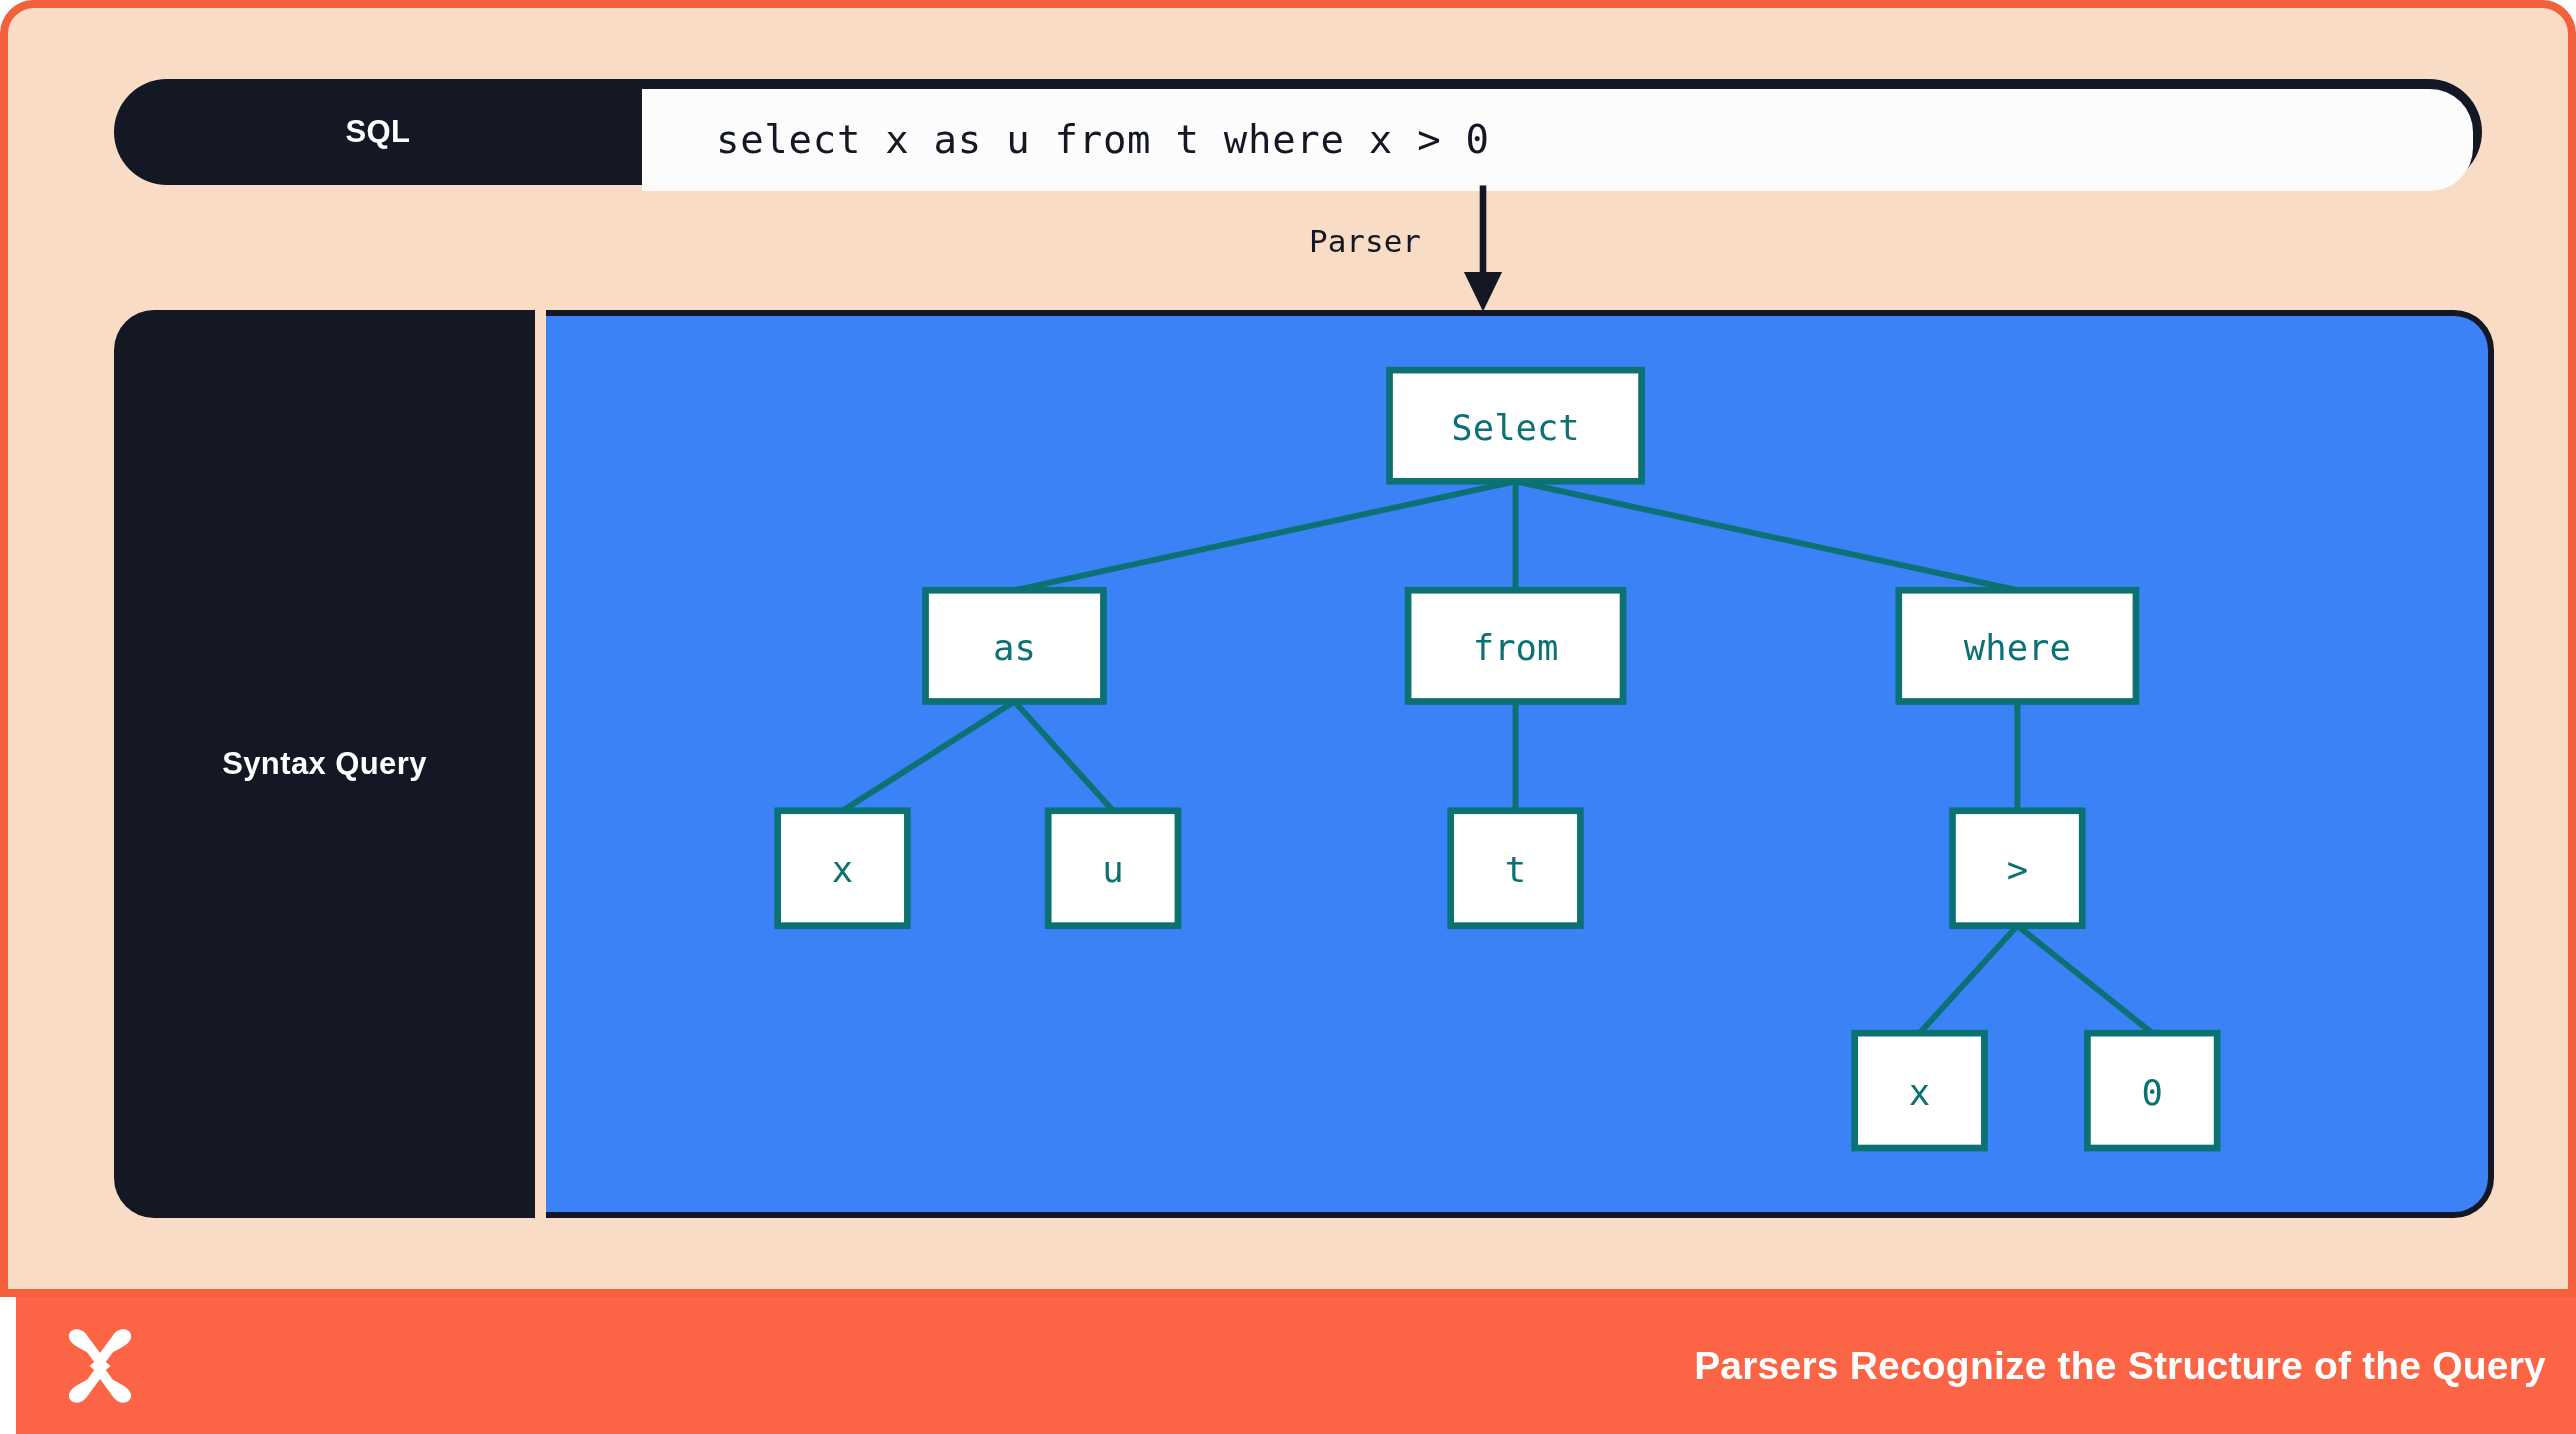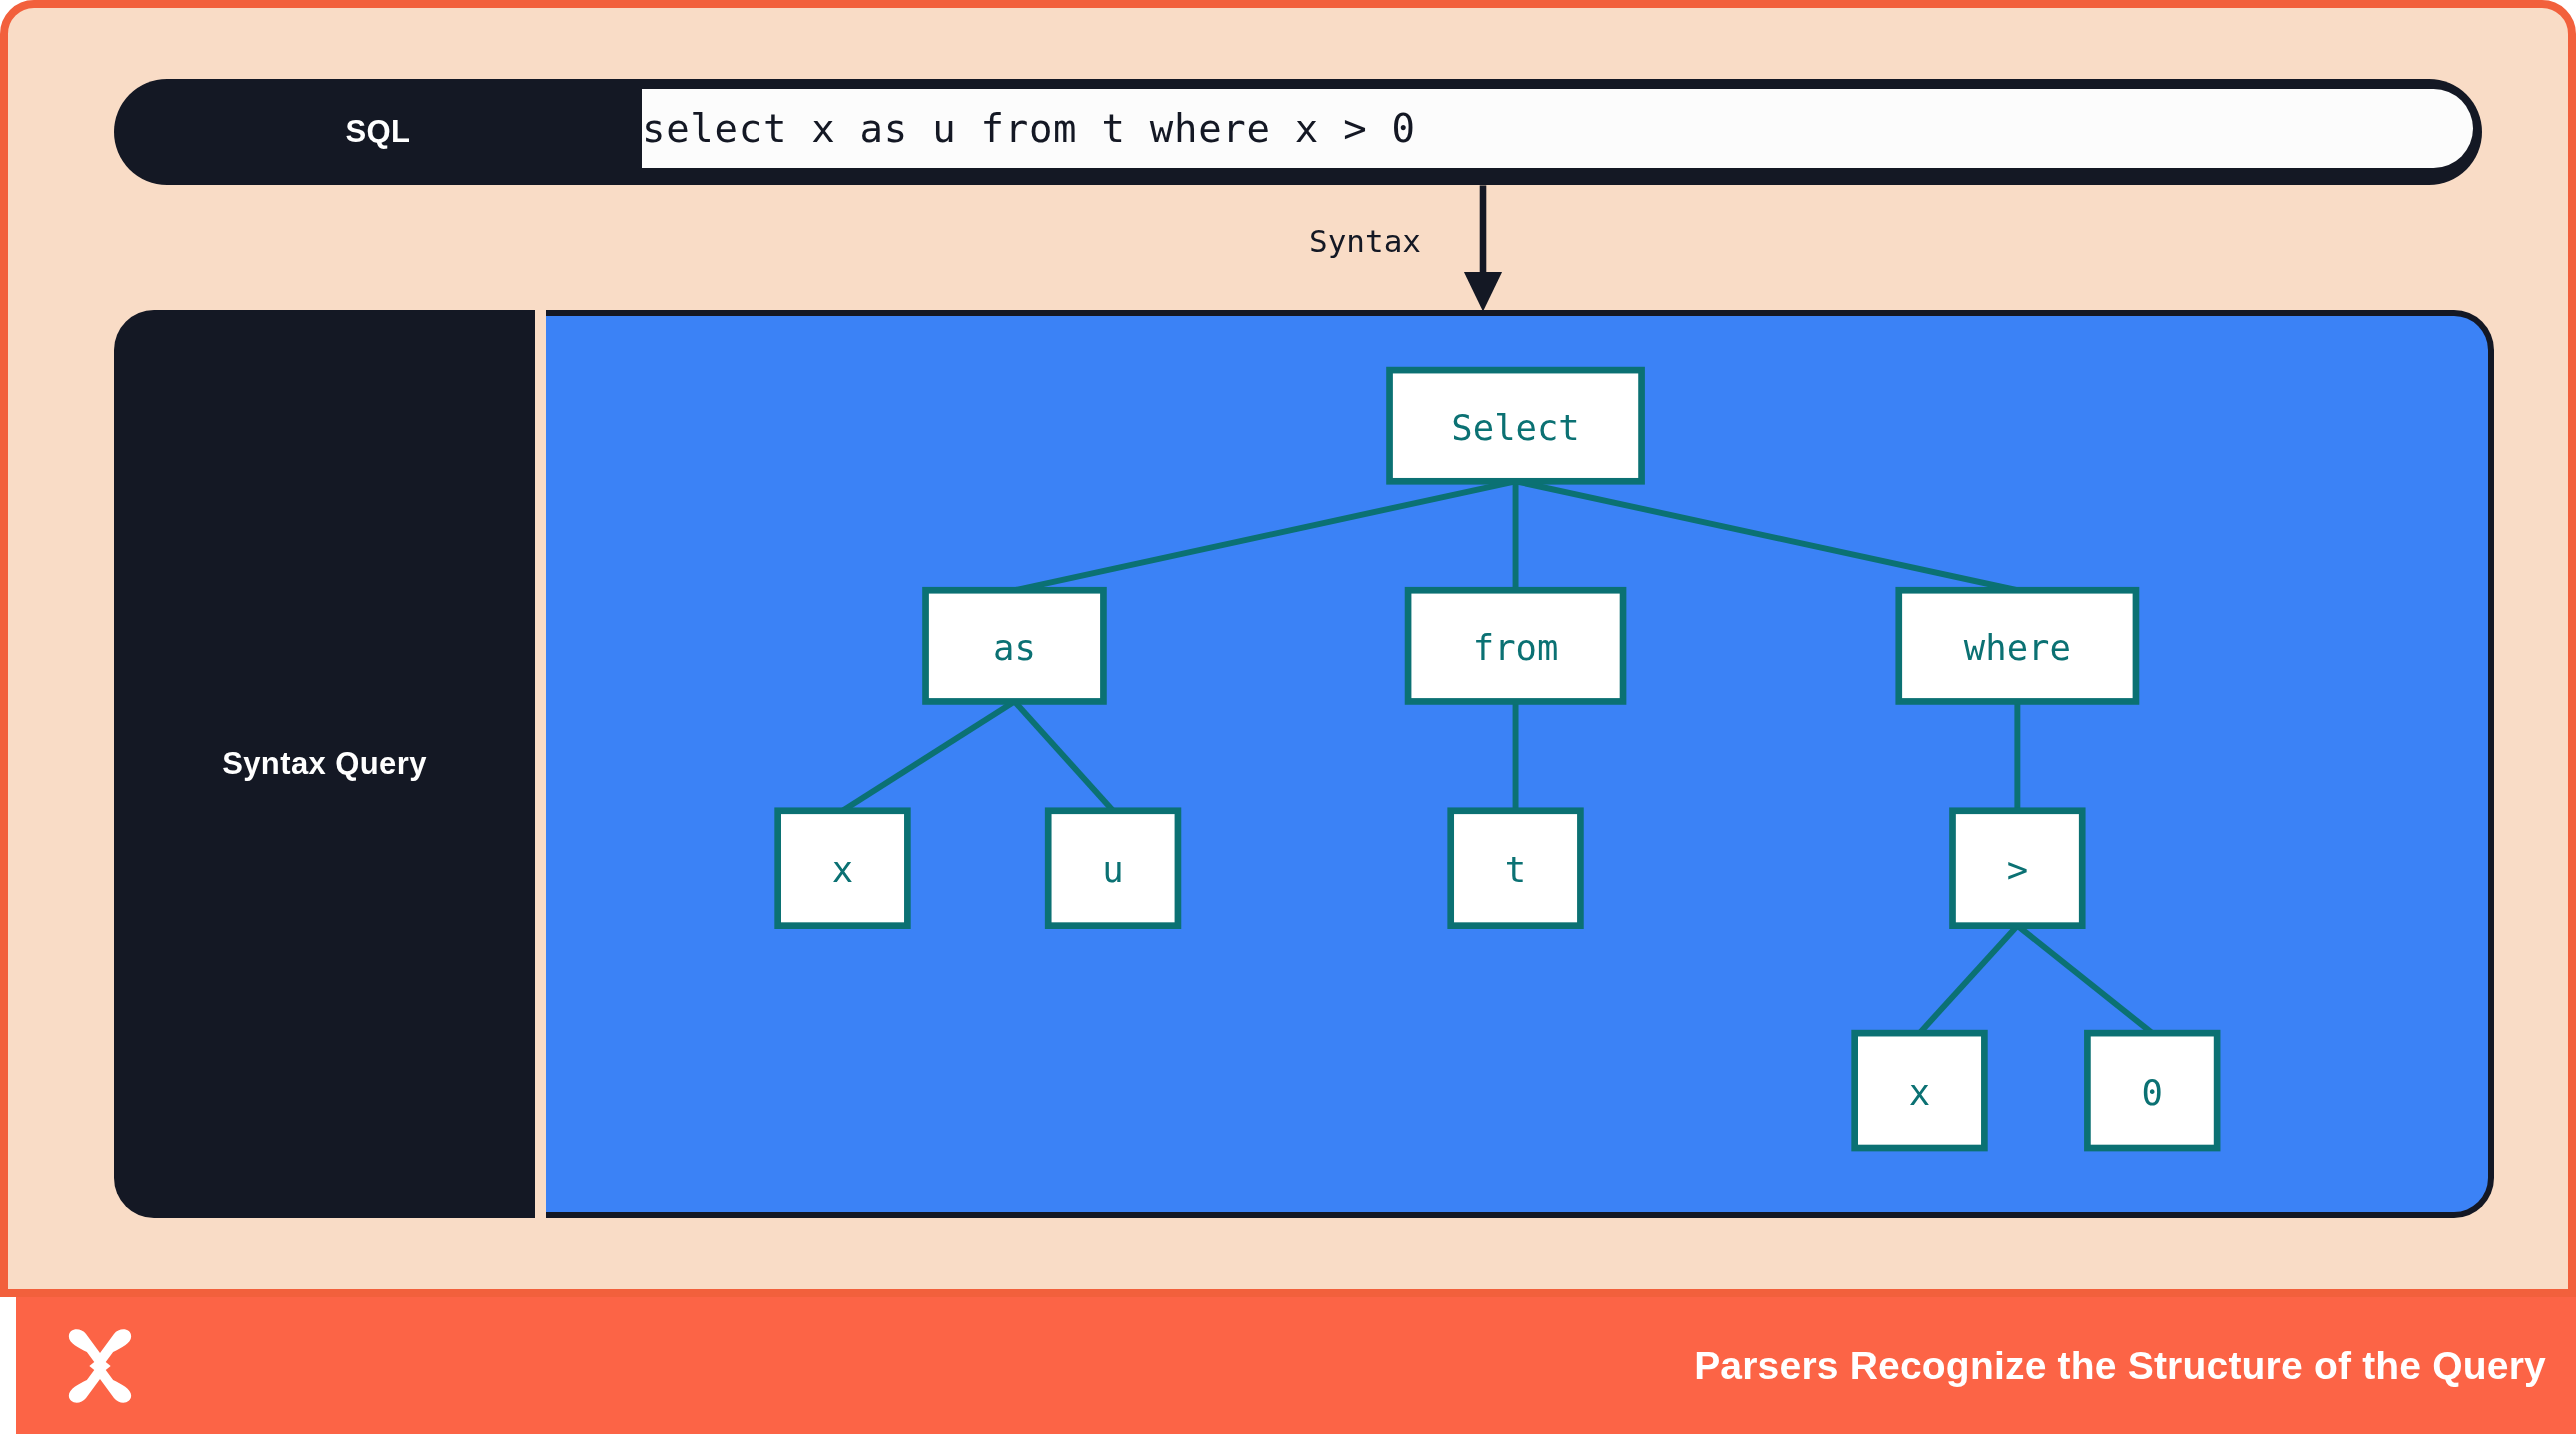--- a/index.html
+++ b/index.html
@@ -58,26 +58,27 @@
     font-family: "Liberation Sans", sans-serif;
     font-size: 31px;
     font-weight: bold;
     letter-spacing: 0.4px;
   }
   .sql-input {
     position: absolute;
     left: 528px;
     top: 9.6px;
     width: 1831px;
-    height: 79px;
+    height: 102px;
     background: #FCFCFC;
     border-radius: 0 43px 43px 0;
     display: flex;
     align-items: center;
     box-sizing: border-box;
+    padding-left: 74px;
   }
   .sql-text {
     color: #141824;
     font-family: "DejaVu Sans Mono", monospace;
     font-size: 39px;
     letter-spacing: 0.7px;
     white-space: pre;
   }
 
   
@@ -198,21 +199,21 @@
 
   <div class="frame">
 
     <div class="sql-bar">
       <div class="sql-label">SQL</div>
       <div class="sql-input">
         <span class="sql-text">select x as u from t where x &gt; 0</span>
       </div>
     </div>
 
-    <div class="parser-label">Syntax</div>
+    <div class="parser-label">Parser</div>
     <svg class="parser-arrow" viewBox="0 0 60 172">
       <line x1="30" y1="0" x2="30" y2="132" stroke="#141824" stroke-width="9"></line>
       <polygon points="30,172 4,118 56,118" fill="#141824"></polygon>
     </svg>
 
     <div class="tree-panel">
       <div class="tree-side">
         <span class="tree-side-label">Syntax Query</span>
       </div>
       <div class="tree-canvas">

